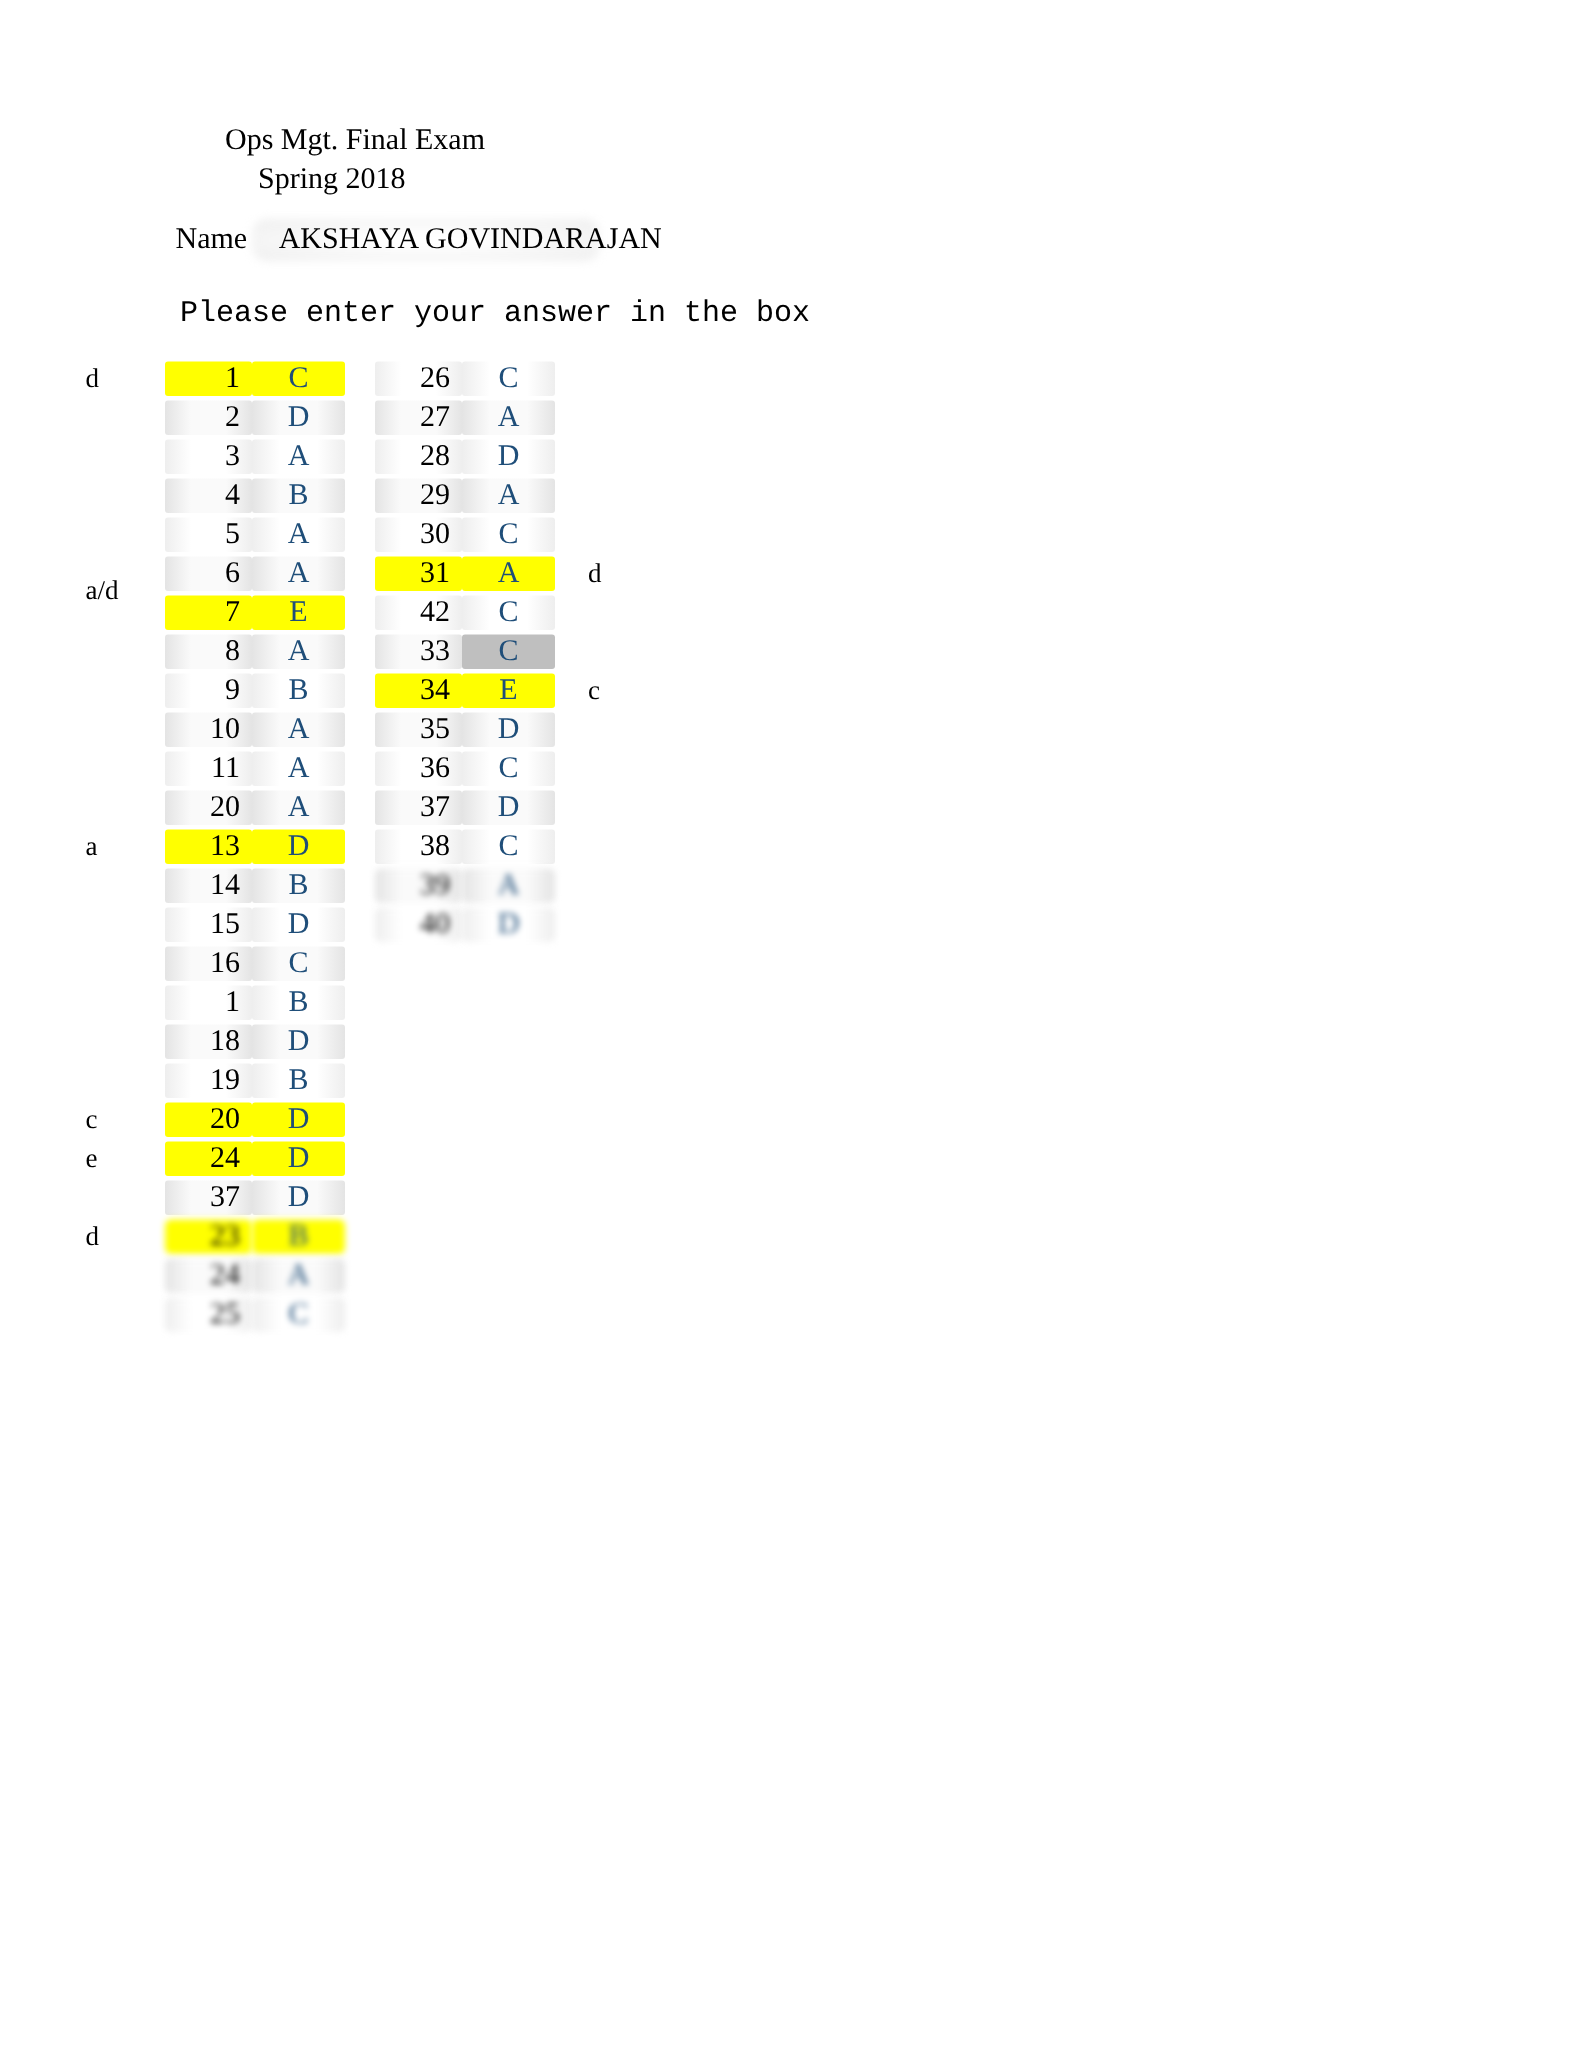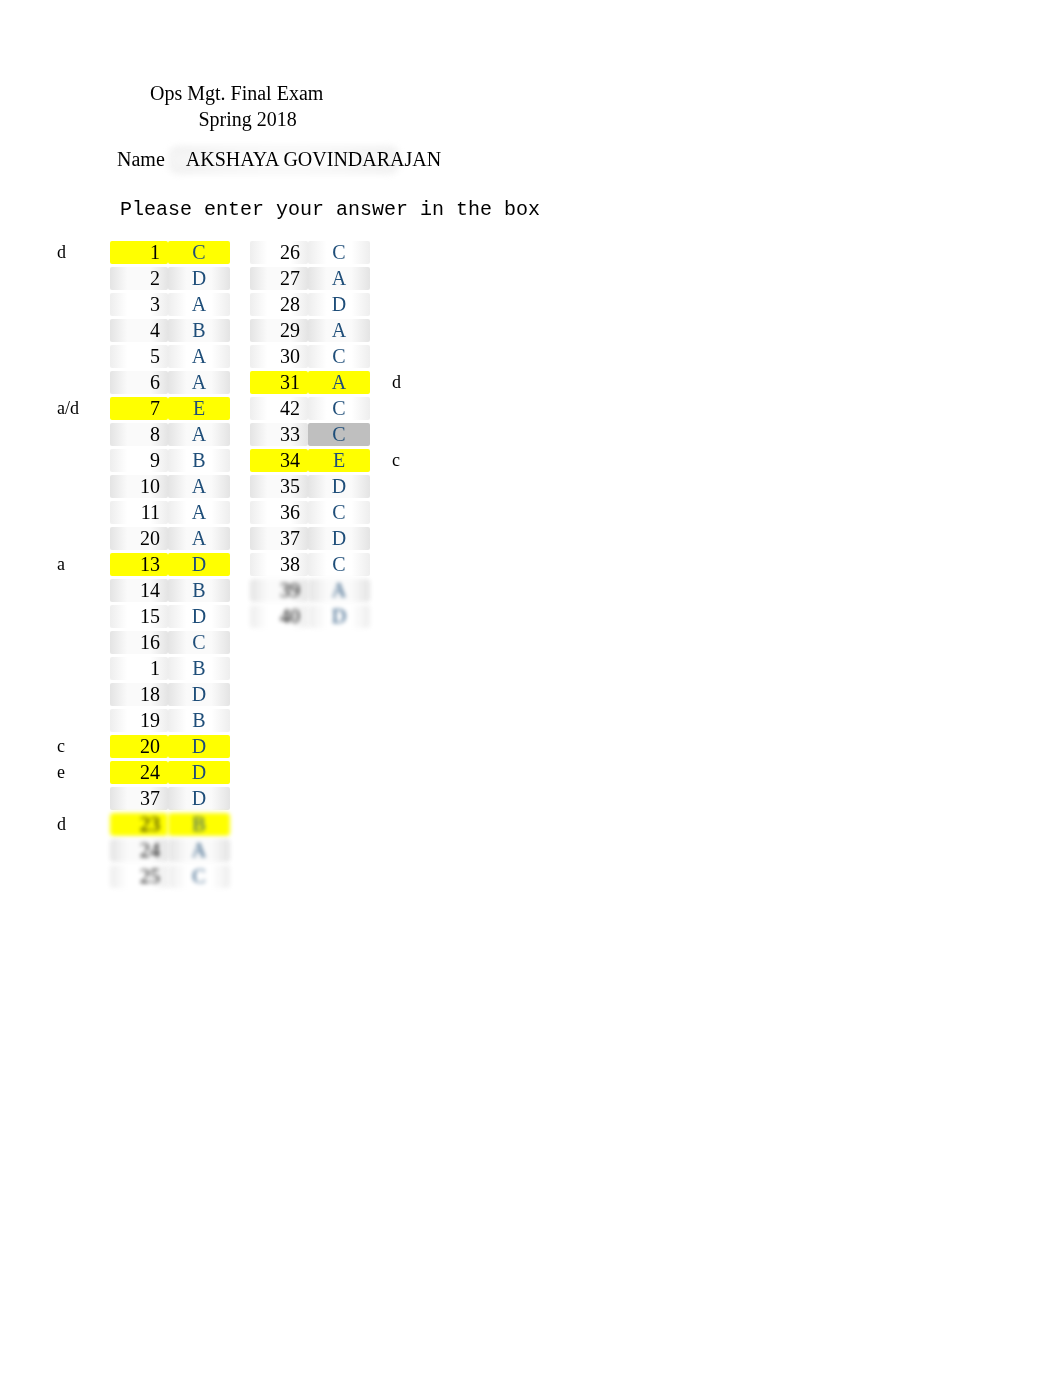--- a/index.html
+++ b/index.html
@@ -20,21 +20,20 @@
       position: absolute;
       top: 80px;
       left: 150px;
       line-height: 26px;
     }
     .title-line1 {
       margin-left: 0px;
     }
     .title-line2 {
       margin-left: 22px;
-      text-align: center;
     }
     .name-row {
       position: absolute;
       top: 148px;
       left: 117px;
     }
     .name-label {
       display: inline;
     }
     .name-value {
@@ -147,21 +146,21 @@
 
 <div class="name-row rel">
   <span class="name-label">Name</span>
   <span class="name-value">AKSHAYA GOVINDARAJAN</span>
 </div>
 
 <div class="instruction">Please enter your answer in the box</div>
 
 <div class="annotations-left" id="ann-left">
     <div class="ann-left-row" style="top: 3px;">d</div>
-    <div class="ann-left-row" style="top: 159px;">a/d</div>
+    <div class="ann-left-row" style="top: 144px;">a/d</div>
     <div class="ann-left-row" style="top: 315px;">a</div>
     <div class="ann-left-row" style="top: 497px;">c</div>
     <div class="ann-left-row" style="top: 523px;">e</div>
     <div class="ann-left-row" style="top: 575px;">d</div>
   </div>
 <div class="annotations-right" id="ann-right">
     <div class="ann-right-row" style="top: 133px;">d</div>
     <div class="ann-right-row" style="top: 211px;">c</div>
   </div>
 

